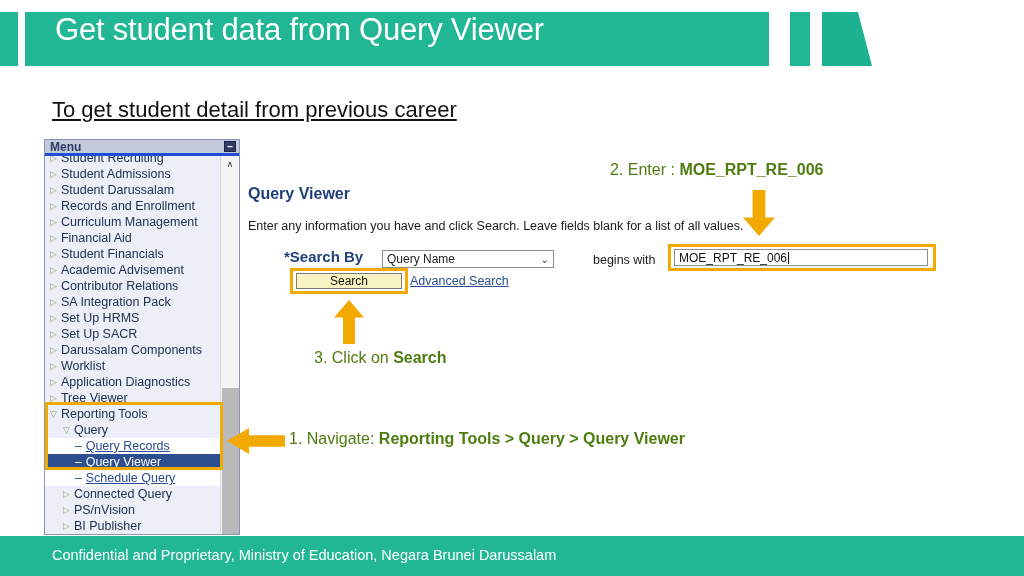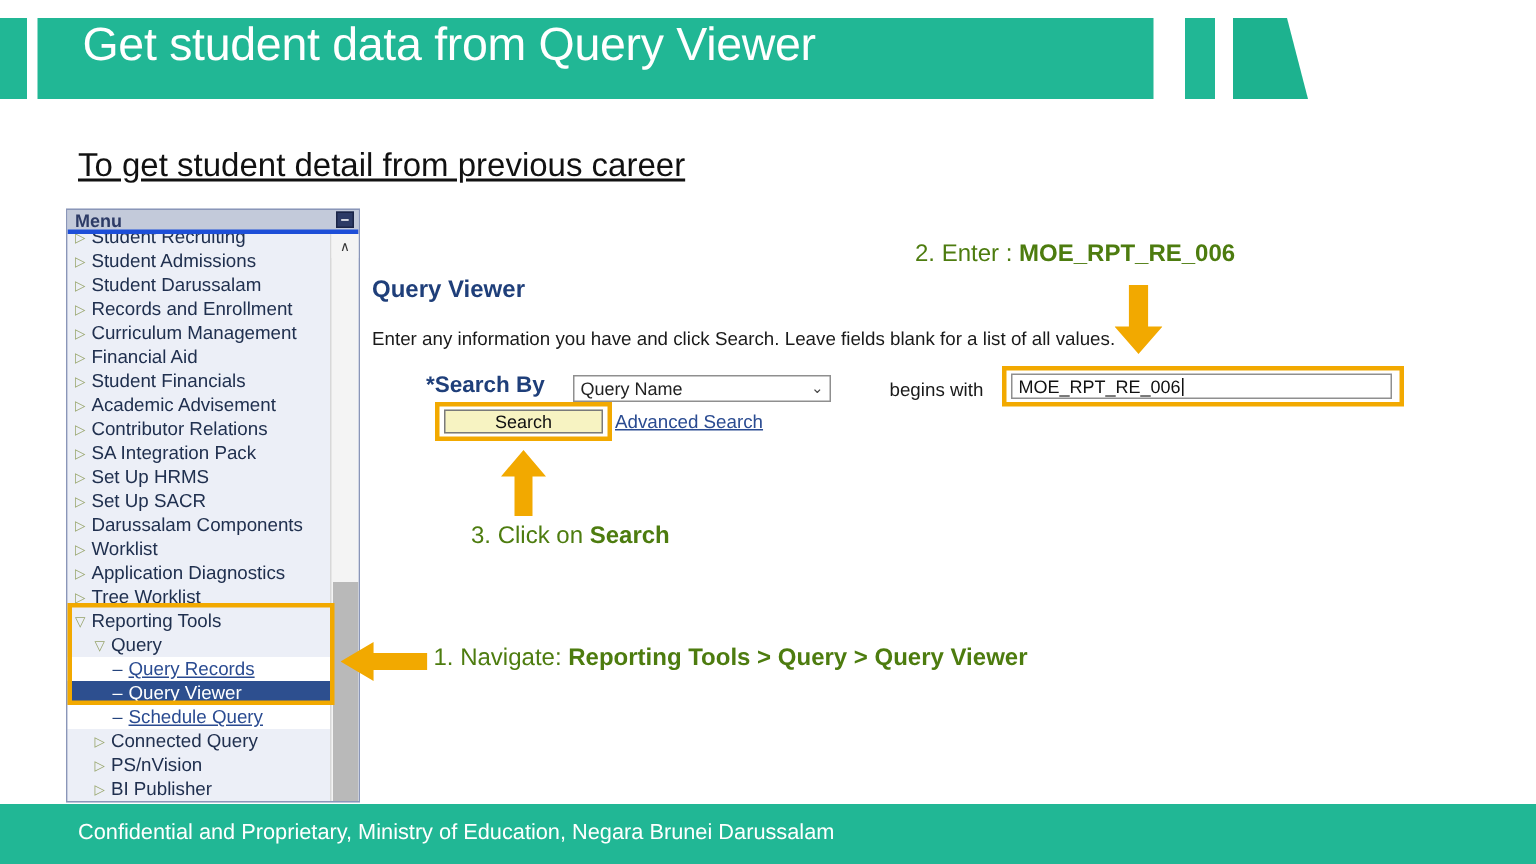--- a/index.html
+++ b/index.html
@@ -393,21 +393,21 @@
           <div class="menu-item lvl1">
             <span class="caret">▷</span>
             <span class="label">Worklist</span>
           </div>
           <div class="menu-item lvl1">
             <span class="caret">▷</span>
             <span class="label">Application Diagnostics</span>
           </div>
           <div class="menu-item lvl1">
             <span class="caret">▷</span>
-            <span class="label">Tree Worklist</span>
+            <span class="label">Tree Viewer</span>
           </div>
           <div class="menu-item lvl1">
             <span class="caret down">▽</span>
             <span class="label">Reporting Tools</span>
           </div>
           <div class="menu-item lvl2">
             <span class="caret down">▽</span>
             <span class="label">Query</span>
           </div>
           <div class="menu-item lvl3 link">

